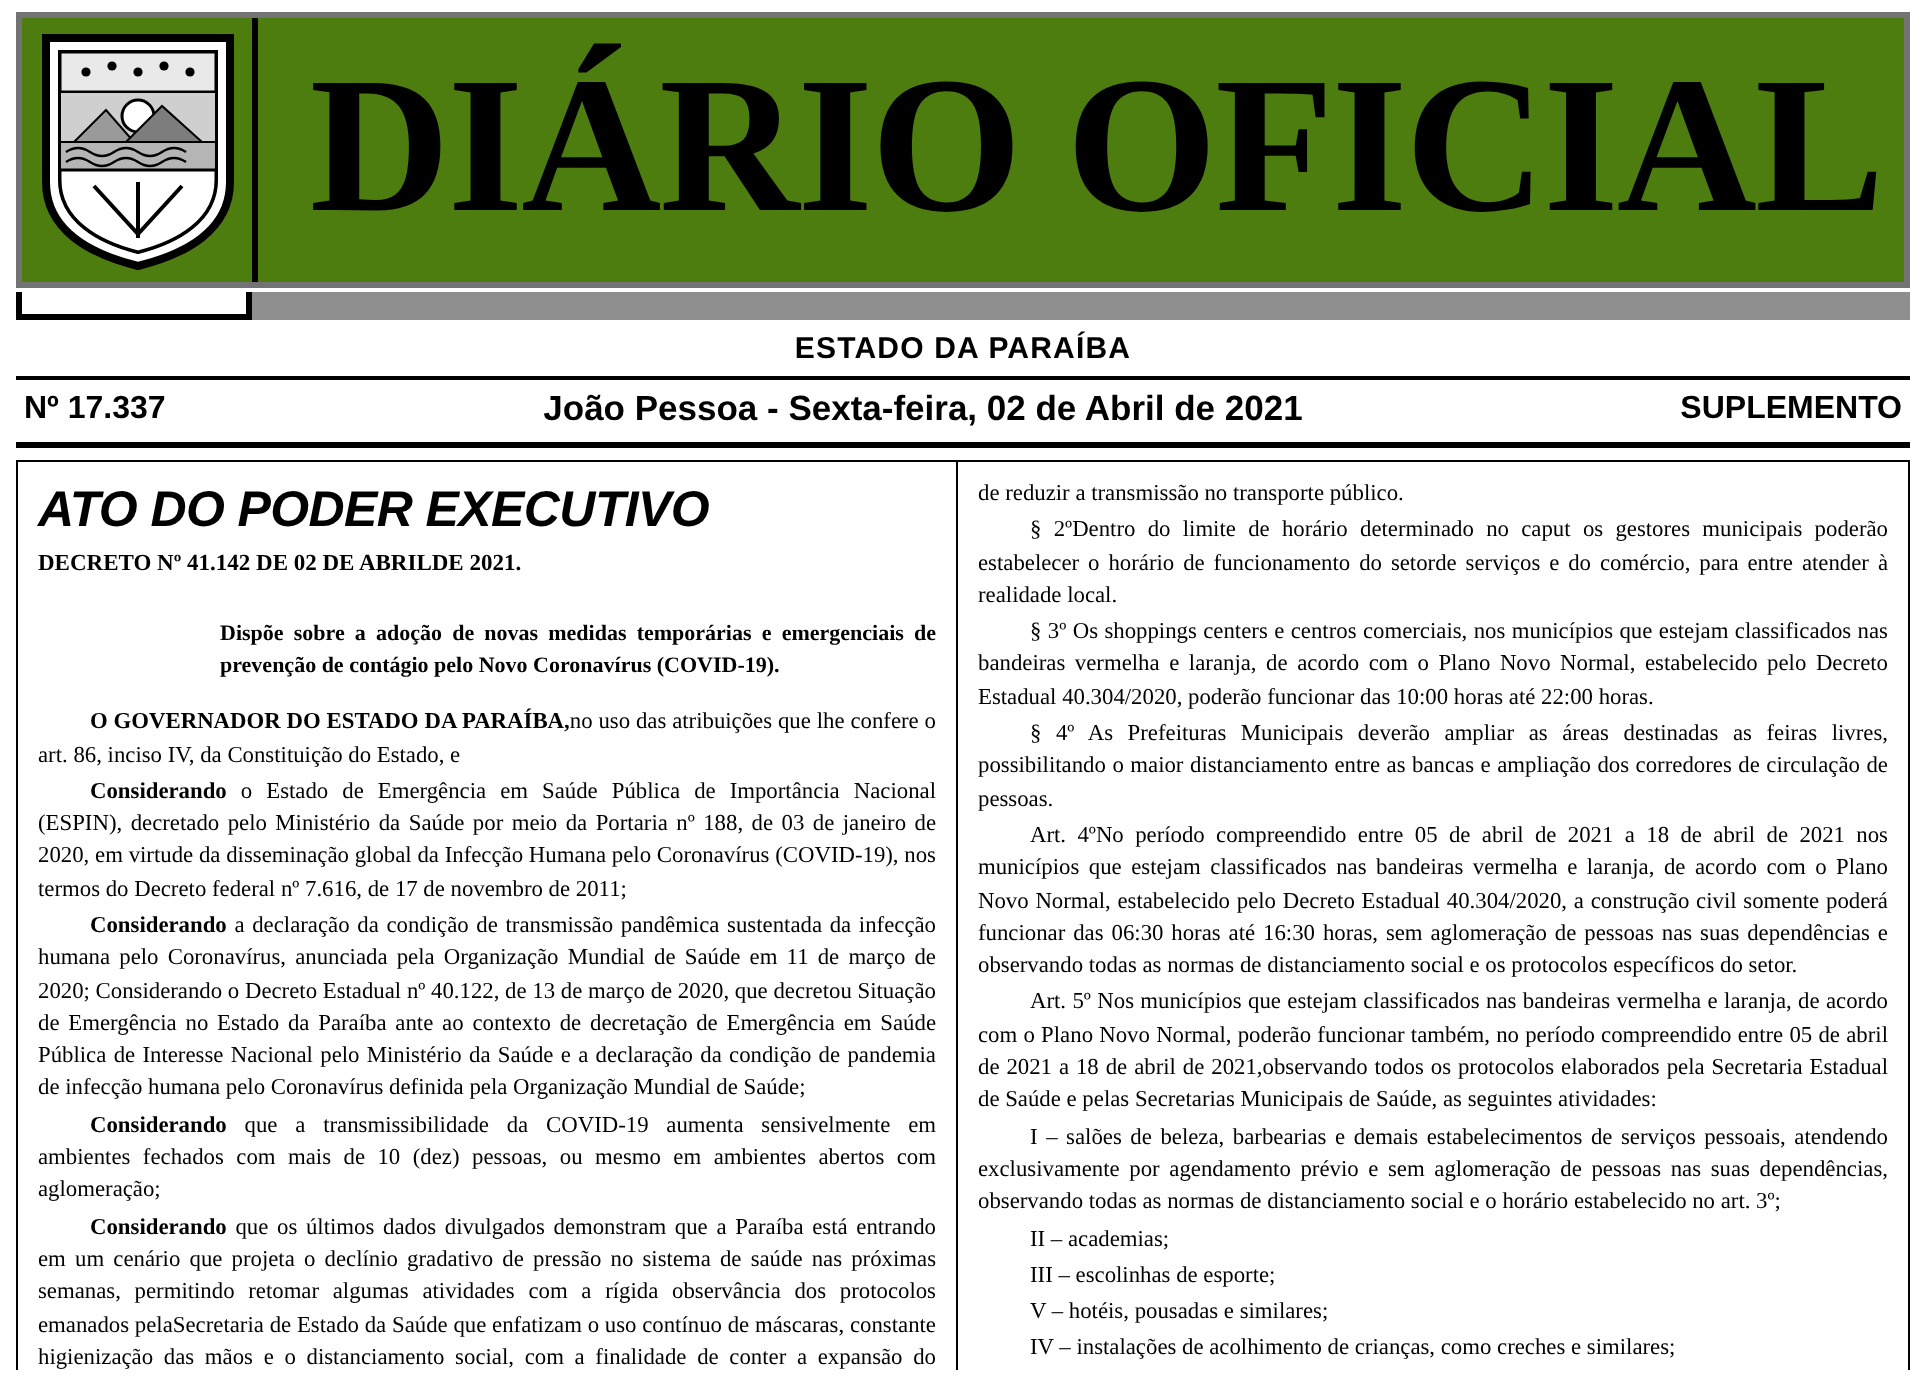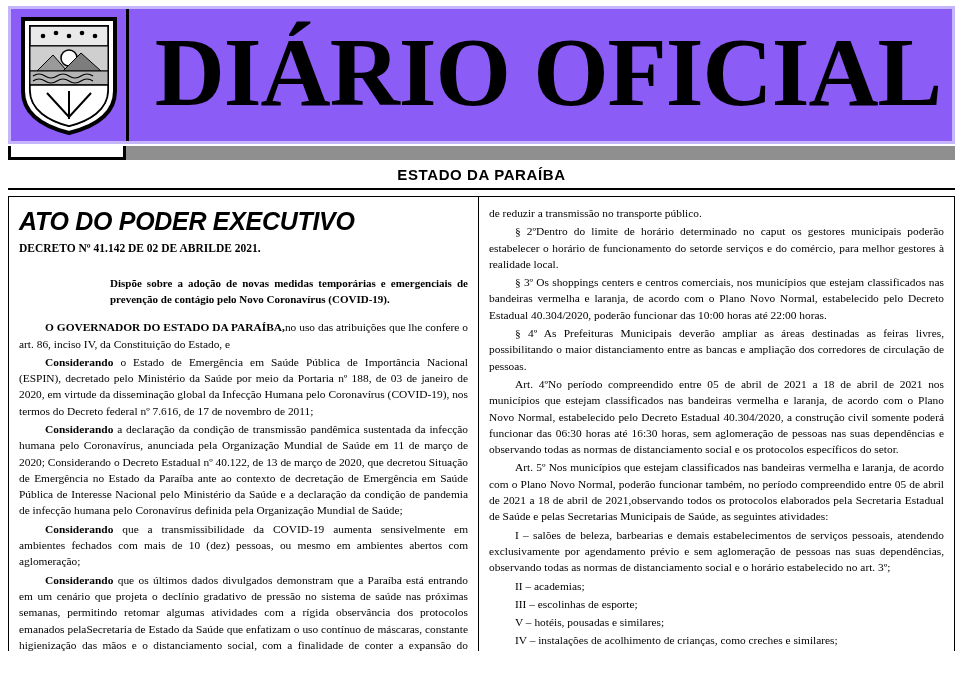--- a/index.html
+++ b/index.html
@@ -13,25 +13,25 @@
   .page {
     position: relative;
     width: 963px; height: 696px;
     background: #fff;
     padding: 6px 8px 0 8px;
   }
 
   
   .masthead {
     position: relative;
-    border: 3px solid #c4b5fd;
+    border: 3px solid #737373;
     height: 138px;
     display: flex;
     align-items: stretch;
-    background: #8b5cf6;
+    background: #4d7c0f;
     gap: 15px;
   }
   .crest {
     width: 118px;
     border-right: 3px solid #000;
     display: flex;
     align-items: center;
     justify-content: center;
     padding: 4px;
   }
@@ -209,20 +209,25 @@
       <h1 class="big-title">DIÁRIO OFICIAL</h1>
     </div>
   </div>
 
   <div class="grey-bar">
     <div class="white-left"></div>
   </div>
 
   <div class="state-line">ESTADO DA PARAÍBA</div>
 
+  <div class="issue-line">
+    <div class="issue-num">Nº 17.337</div>
+    <div class="issue-date">João Pessoa - Sexta-feira, 02 de Abril de 2021</div>
+    <div class="issue-supp">SUPLEMENTO</div>
+  </div>
 
   <div class="body-area">
 
     <div class="col col-left">
       <div class="section-title">ATO DO PODER EXECUTIVO</div>
       <div class="decree-line">DECRETO Nº 41.142 DE  02  DE ABRILDE 2021.</div>
       <div class="ementa">Dispõe sobre a adoção de novas medidas temporárias e emergenciais de prevenção de contágio pelo Novo Coronavírus (COVID-19).</div>
 
       <p class="para indent center-head">
         <b>O GOVERNADOR DO ESTADO DA PARAÍBA,</b><span>no uso das atribuições que lhe confere o art. 86, inciso IV, da Constituição do Estado, e</span>
@@ -236,21 +241,21 @@
       <p class="para indent">
         <b>Considerando</b><span> que a transmissibilidade da COVID-19 aumenta sensivelmente em ambientes fechados com mais de 10 (dez) pessoas, ou mesmo em ambientes abertos com aglomeração;</span>
       </p>
       <p class="para indent">
         <b>Considerando</b><span> que os últimos dados divulgados demonstram que a Paraíba está entrando em um cenário que projeta o declínio gradativo de pressão no sistema de saúde nas próximas semanas, permitindo retomar algumas atividades com a rígida observância dos protocolos emanados pelaSecretaria de Estado da Saúde que enfatizam o uso contínuo de máscaras, constante higienização das mãos e o distanciamento social, com a finalidade de conter a expansão do número de casos em diversos municípios paraibanos,</span>
       </p>
     </div>
 
     <div class="col col-right">
       <p class="para">de reduzir a transmissão no transporte público.</p>
-      <p class="para indent">§ 2ºDentro do limite de horário determinado no caput os gestores municipais poderão estabelecer o horário de funcionamento do setorde serviços e do comércio, para melhor gestores à realidade local.</p>
+      <p class="para indent">§ 2ºDentro do limite de horário determinado no caput os gestores municipais poderão estabelecer o horário de funcionamento do setorde serviços e do comércio, para entre atender à realidade local.</p>
       <p class="para indent">§ 3º Os shoppings centers e centros comerciais, nos municípios que estejam classificados nas bandeiras vermelha e laranja, de acordo com o Plano Novo Normal, estabelecido pelo Decreto Estadual 40.304/2020, poderão funcionar das 10:00 horas até 22:00 horas.</p>
       <p class="para indent">§ 4º As Prefeituras Municipais deverão ampliar as áreas destinadas as feiras livres, possibilitando o maior distanciamento entre as bancas e ampliação dos corredores de circulação de pessoas.</p>
       <p class="para indent">Art. 4ºNo período compreendido entre 05 de abril de 2021 a 18 de abril de 2021 nos municípios que estejam classificados nas bandeiras vermelha e laranja, de acordo com o Plano Novo Normal, estabelecido pelo Decreto Estadual 40.304/2020, a construção civil somente poderá funcionar das 06:30 horas até 16:30 horas, sem aglomeração de pessoas nas suas dependências e observando todas as normas de distanciamento social e os protocolos específicos do setor.</p>
       <p class="para indent">Art. 5º Nos municípios que estejam classificados nas bandeiras vermelha e laranja, de acordo com o Plano Novo Normal, poderão funcionar também, no período compreendido entre 05 de abril de 2021 a 18 de abril de 2021,observando todos os protocolos elaborados pela Secretaria Estadual de Saúde e pelas Secretarias Municipais de Saúde, as seguintes atividades:</p>
       <p class="para indent">I – salões de beleza, barbearias e demais estabelecimentos de serviços pessoais, atendendo exclusivamente por agendamento prévio e sem aglomeração de pessoas nas suas dependências, observando todas as normas de distanciamento social e o horário estabelecido no art. 3º;</p>
       <p class="para indent">II – academias;</p>
       <p class="para indent">III – escolinhas de esporte;</p>
       <p class="para indent">V – hotéis, pousadas e similares;</p>
       <p class="para indent">IV – instalações de acolhimento de crianças, como creches e similares;</p>
     </div>

